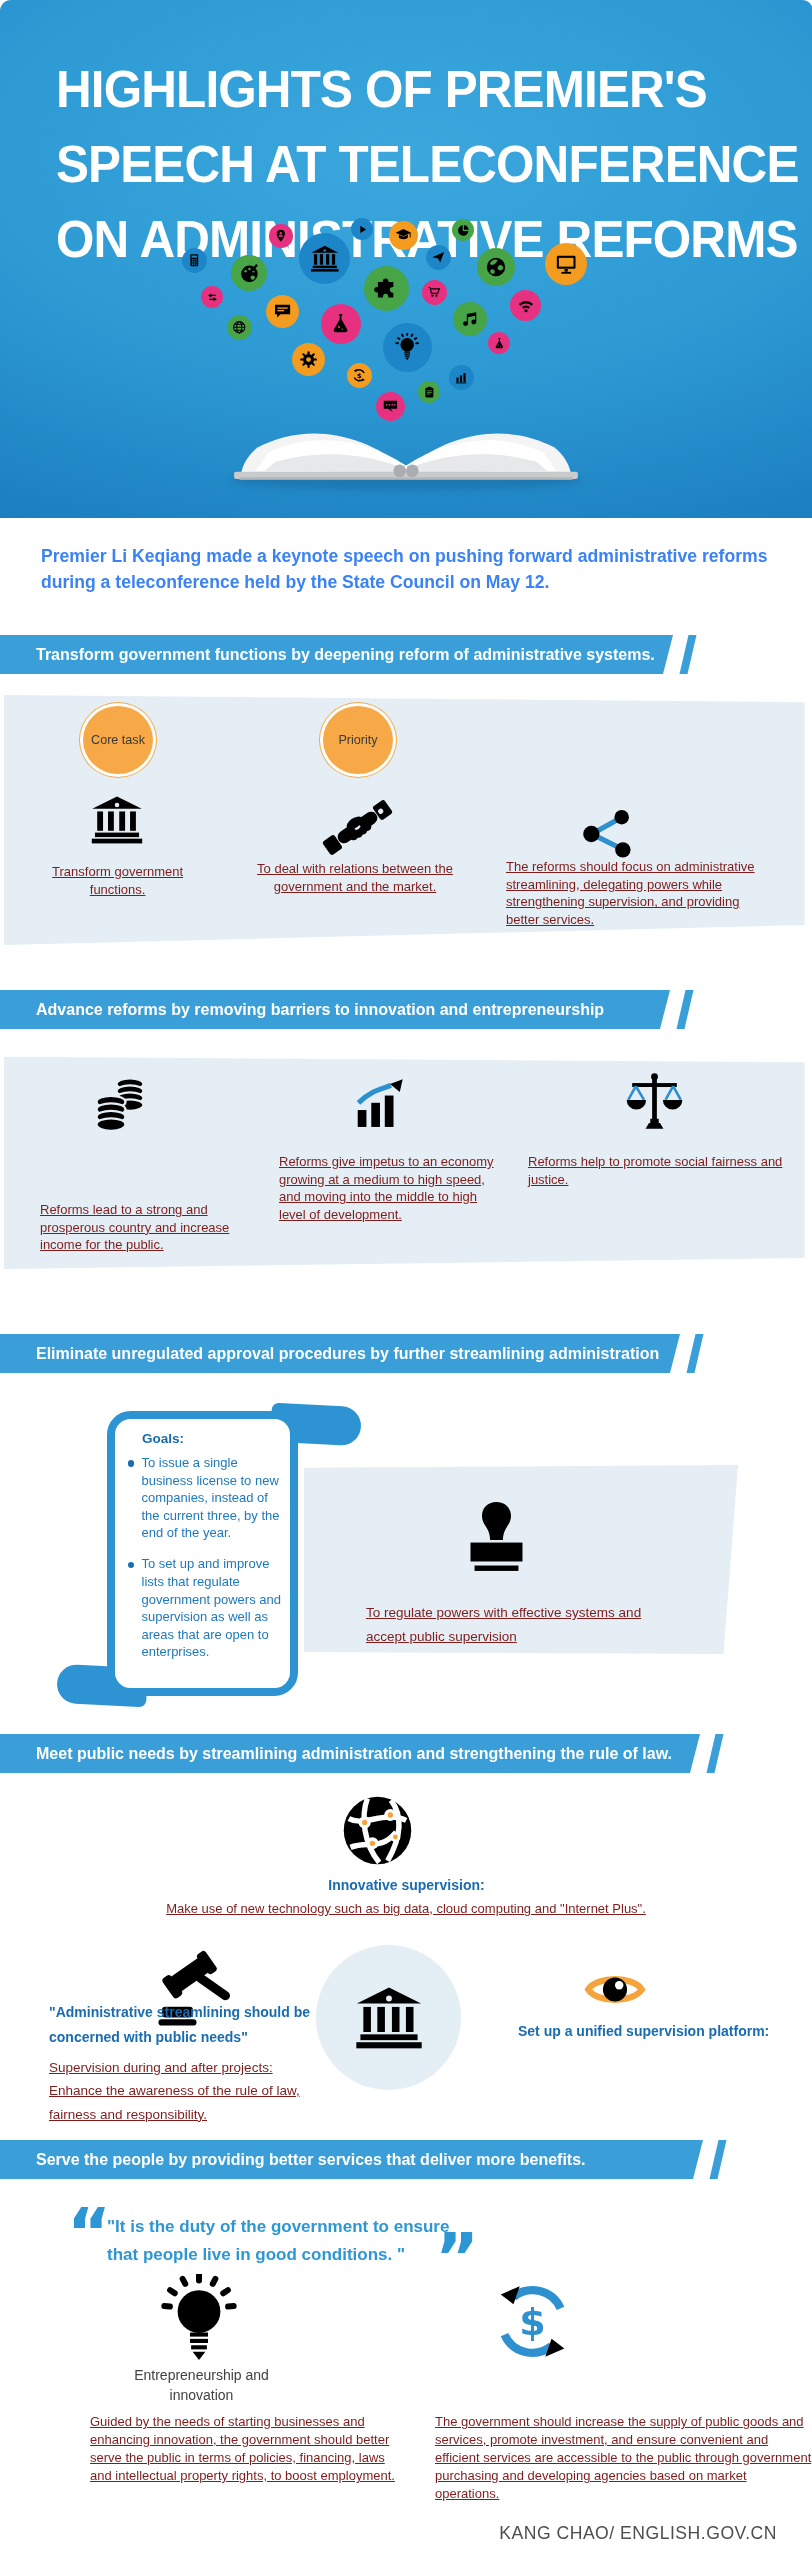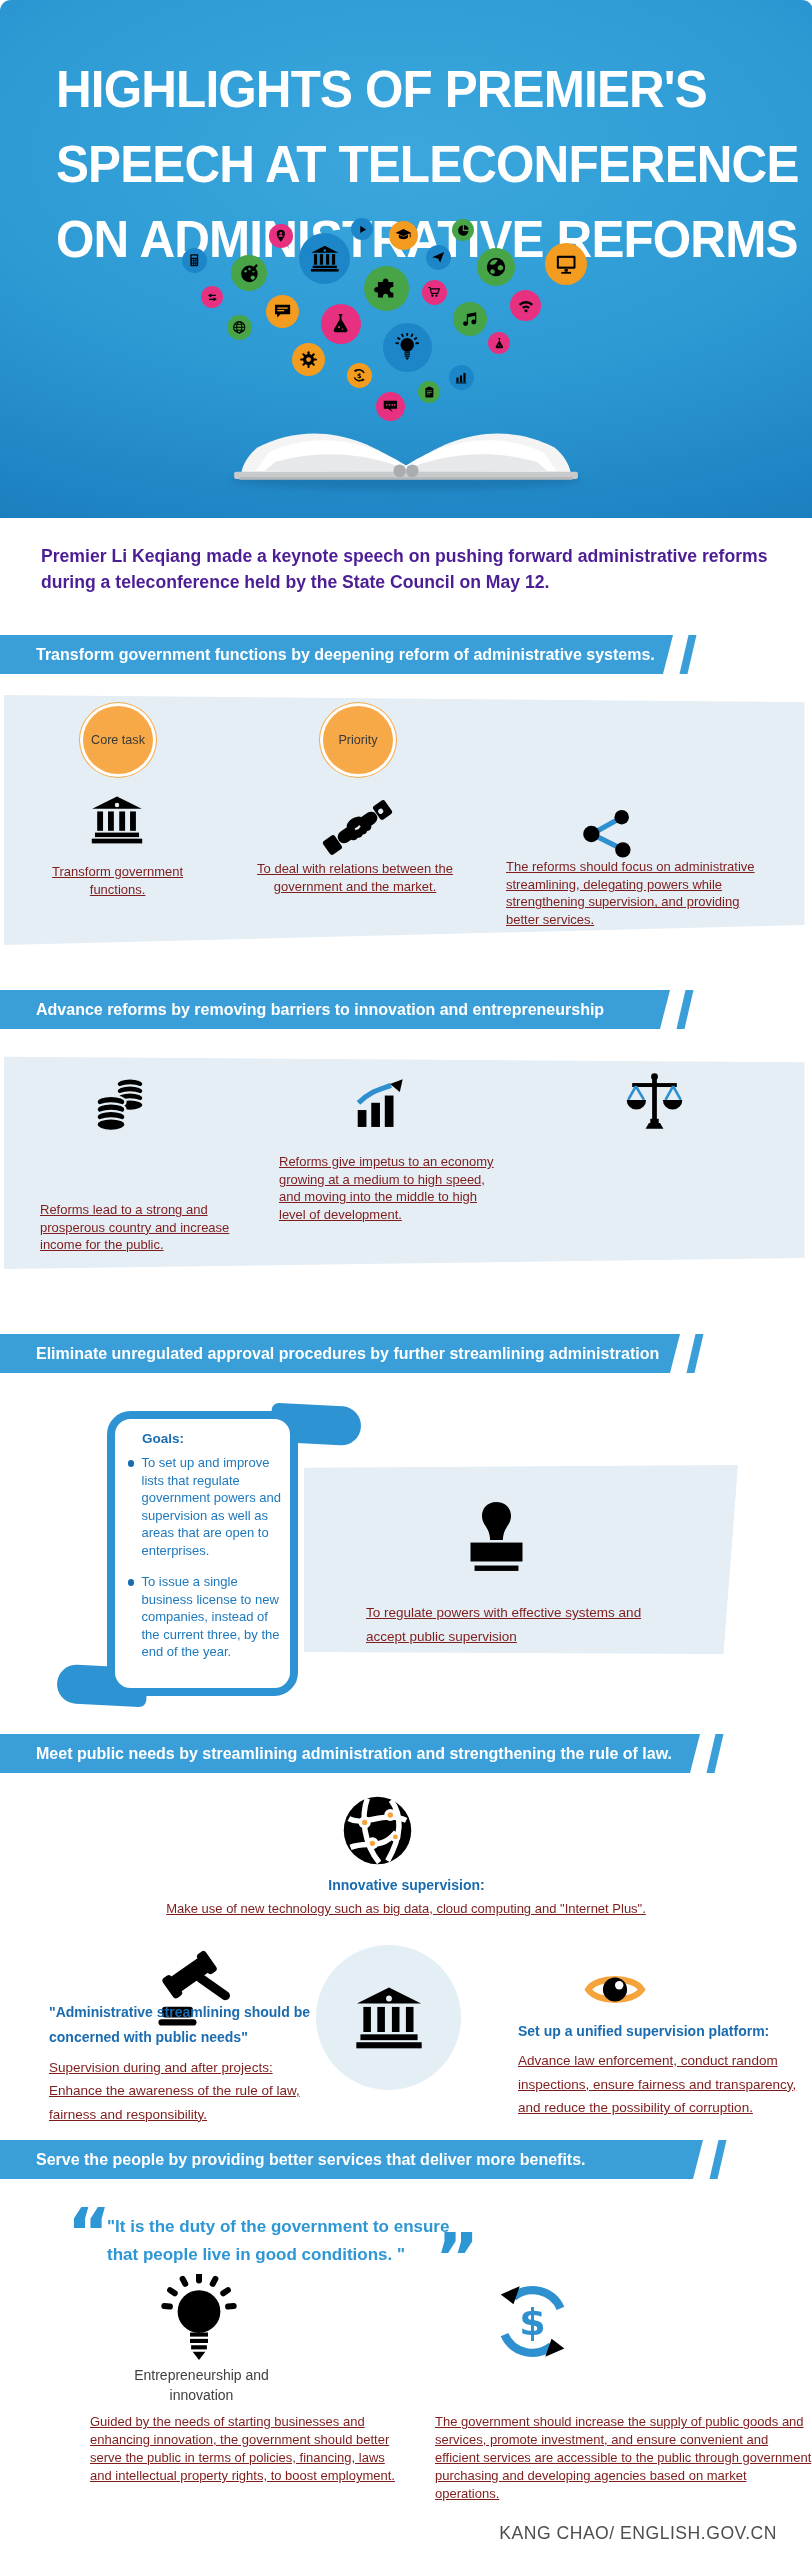--- a/index.html
+++ b/index.html
@@ -465,21 +465,21 @@
       <path d="M205 76 C255 44 312 40 358 62 L372 82 L205 82 Z" fill="#ffffff"></path>
       <path d="M205 80 C160 62 110 58 60 72 L48 82 L205 84 Z" fill="#e7e8ea"></path>
       <path d="M205 80 C250 62 300 58 350 72 L362 82 L205 84 Z" fill="#e7e8ea"></path>
       <rect x="14" y="83" width="382" height="8" rx="2" fill="#c9cacc"></rect>
       <rect x="20" y="89" width="370" height="3" fill="#b7b8ba"></rect>
       <circle cx="198" cy="82" r="7" fill="#aaacaf"></circle>
         <circle cx="212" cy="82" r="7" fill="#aaacaf"></circle>
     </svg>
   </div>
 
-  <div class="abs" style="left:41px;top:543px;width:763px;color:#4c1d95;font-size:17.6px;font-weight:bold;line-height:26px;">Premier Li Keqiang made a keynote speech on pushing forward administrative reforms during a teleconference held by the State Council on May 12.</div>
+  <div class="abs" style="left:41px;top:543px;width:763px;color:#3b82f6;font-size:17.6px;font-weight:bold;line-height:26px;">Premier Li Keqiang made a keynote speech on pushing forward administrative reforms during a teleconference held by the State Council on May 12.</div>
 
   <div class="bar" style="top:635px;width:673px;">Transform government functions by deepening reform of administrative systems.</div>
   <div class="slash" style="left:684px;top:635px;"></div>
   <div class="panel" style="top:695px;height:253px;clip-path:polygon(0 0,100% 7.2px,100% 230px,0 250px);"></div>
 
   <div class="badge" style="left:79px;top:702px;">
     <div class="badge-inner">Core task</div>
   </div>
   <div class="badge" style="left:319px;top:702px;">
     <div class="badge-inner">Priority</div>
@@ -508,33 +508,34 @@
     </svg>
   <svg class="abs" style="left:350px;top:1075px;color:#2e90cf;--bg:#e4eef4;" width="58" height="58" viewBox="0 0 64 64">
       <use href="#i-growth"></use>
     </svg>
   <svg class="abs" style="left:623px;top:1071px;color:#2e90cf;--bg:#e4eef4;" width="63" height="63" viewBox="0 0 70 70">
       <use href="#i-scales"></use>
     </svg>
 
   <div class="body-txt" style="left:40px;top:1153px;width:206px;margin-top:48px;">Reforms lead to a strong and prosperous country and increase income for the public.</div>
   <div class="body-txt" style="left:279px;top:1153px;width:226px;">Reforms give impetus to an economy growing at a medium to high speed, and moving into the middle to high level of development.</div>
+  <div class="body-txt" style="left:528px;top:1153px;width:260px;">Reforms help to promote social fairness and justice.</div>
 
   <div class="bar" style="top:1334px;width:680px;">Eliminate unregulated approval procedures by further streamlining administration</div>
   <div class="slash" style="left:691px;top:1334px;"></div>
 
   <div class="panel" style="left:304px;top:1465px;width:434px;height:189px;clip-path:polygon(0 2.7px,100% 0,calc(100% - 14.5px) 100%,0 187px);"></div>
 
   <div class="curl-top"></div>
   <div class="curl-bottom"></div>
   <div class="scroll-page"></div>
   <div class="abs bold-blue" style="left:142px;top:1431px;font-size:13.5px;">Goals:</div>
   <div class="goals-list">
+    <div class="goal">To issue a single business license to new companies, instead of the current three, by the end of the year.</div>
     <div class="goal">To set up and improve lists that regulate government powers and supervision as well as areas that are open to enterprises.</div>
-    <div class="goal">To issue a single business license to new companies, instead of the current three, by the end of the year.</div>
   </div>
 
   <svg class="abs" style="left:456px;top:1486px;color:#2e90cf;" width="81" height="101" viewBox="0 0 24 24">
       <use href="#i-stamp"></use>
     </svg>
   <div class="body-txt" style="left:366px;top:1601px;width:314px;font-size:13.5px;line-height:24.4px;">To regulate powers with effective systems and accept public supervision</div>
 
   <div class="bar" style="top:1734px;width:700px;">Meet public needs by streamlining administration and strengthening the rule of law.</div>
   <div class="slash" style="left:711px;top:1734px;"></div>
 
@@ -554,21 +555,20 @@
   </div>
   <svg class="abs" style="left:576px;top:1958px;color:#f5a43c;--bg:#ffffff;" width="78" height="63" viewBox="0 0 86 70">
       <use href="#i-eye"></use>
     </svg>
 
   <div class="abs bold-blue" style="left:49px;top:2000px;width:271px;font-size:14px;line-height:25px;">"Administrative streamlining should be concerned with public needs"</div>
   <div class="body-txt" style="left:49px;top:2056px;width:271px;font-size:13.5px;line-height:23.5px;">Supervision during and after projects:</div>
   <div class="body-txt" style="left:49px;top:2079px;width:271px;font-size:13.5px;line-height:23.5px;">Enhance the awareness of the rule of law, fairness and responsibility.</div>
 
   <div class="abs bold-blue" style="left:518px;top:2023px;width:285px;font-size:14px;">Set up a unified supervision platform:</div>
-  <div class="body-txt" style="left:518px;top:2049px;width:285px;font-size:13.5px;line-height:23.5px;">Advance law enforcement, conduct random inspections, ensure fairness and transparency, and reduce the possibility of corruption.</div>
 
   <div class="bar" style="top:2140px;width:703px;">Serve the people by providing better services that deliver more benefits.</div>
   <div class="slash" style="left:714px;top:2140px;"></div>
 
   <div class="quote-glyph" style="left:67px;top:2215px;">“</div>
   <div class="abs" style="left:107px;top:2213px;width:352px;color:#2d96d4;font-size:17px;font-weight:bold;line-height:28px;">
     <div>"It is the duty of the government to ensure</div>
     <div>that people live in good conditions. "</div>
   </div>
   <div class="quote-glyph" style="left:435px;top:2240px;">”</div>

